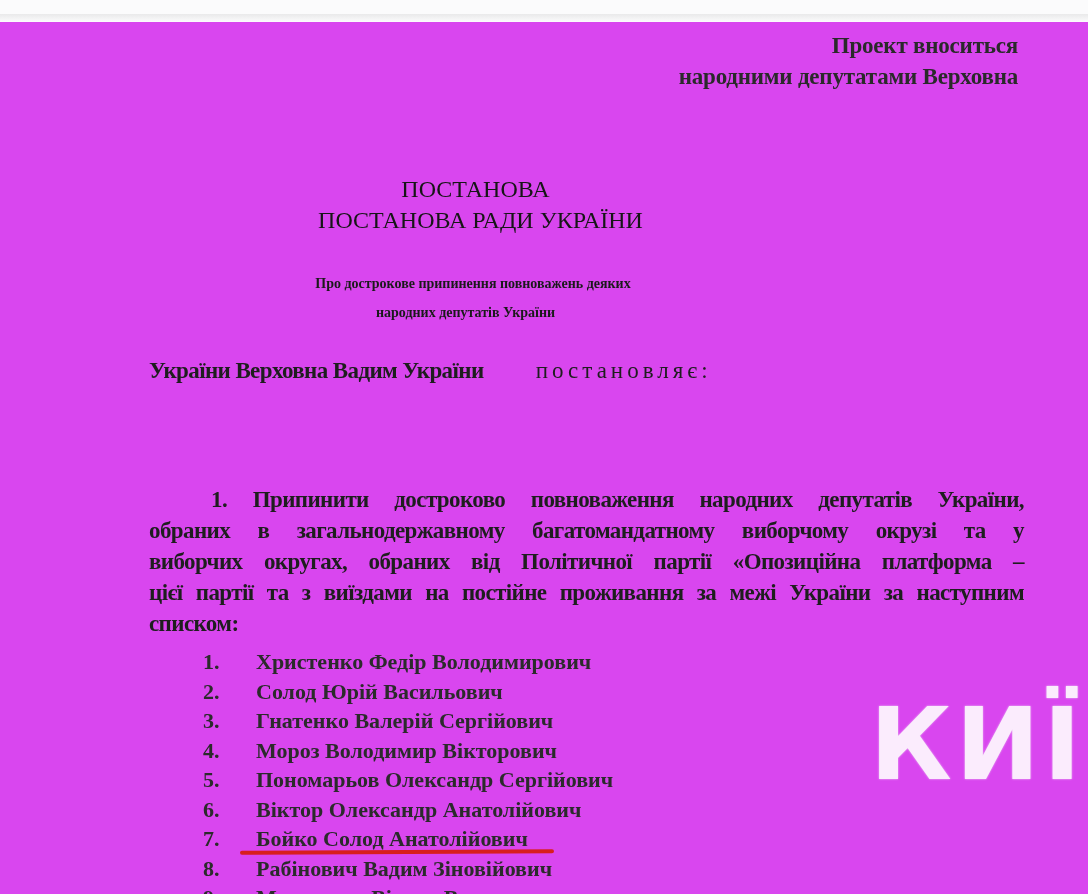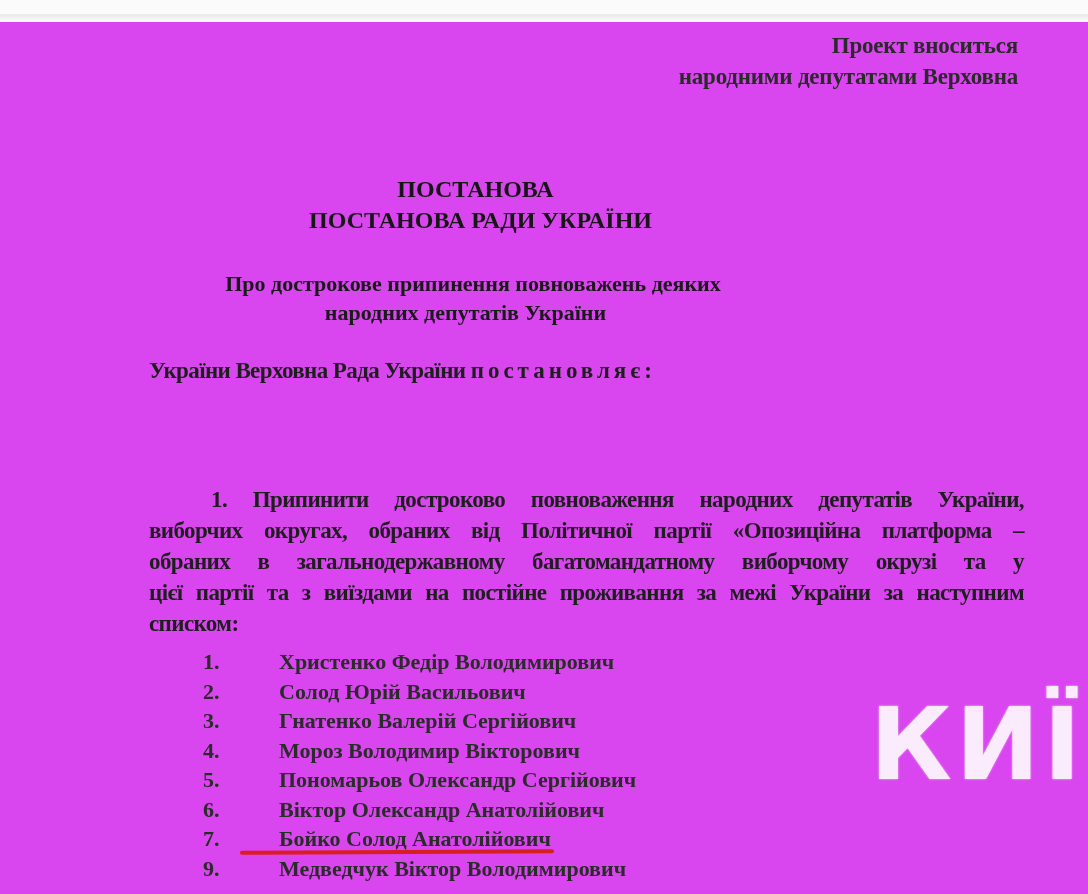--- a/index.html
+++ b/index.html
@@ -45,33 +45,33 @@
     line-height: 31px;
     font-weight: bold;
     color: #2a2a2a;
     letter-spacing: -0.2px;
   }
   .title {
     position: absolute;
     left: 0; width: 961px;
     top: 160px;
     text-align: center;
-    font-weight: bold;
+    font-weight: normal;
     font-size: 24px;
     line-height: 31px;
     color: #161616;
   }
   .title .line1 { margin-left: -10px; }
   .subtitle {
     position: absolute;
     left: 0; width: 976px;
     top: 255px;
     text-align: center;
     font-weight: bold;
-    font-size: 22px;
+    font-size: 14px;
     line-height: 29px;
     color: #1a1a1a;
   }
   .subtitle .line1 { margin-left: -30px; }
   .subtitle .line2 { margin-left: -45px; }
   .para {
     position: absolute;
     left: 149px;
     width: 875px;
     font-size: 23px;
@@ -79,21 +79,22 @@
     text-align: justify;
     color: #1e1e1e;
     font-weight: bold;
     letter-spacing: -0.6px;
   }
   .para .indent { display: inline-block; width: 62px; }
   .para1 { top: 341px; }
   .para2 { top: 430px; margin-top: 40px; }
   .spaced {
     letter-spacing: 4px;
-    font-weight: 700;
+    font-weight: 400;
+    margin-left: 47px;
   }
   .justify-line {
     display: block;
     text-align: justify;
     text-align-last: justify;
   }
   .last-line { display: block; text-align: left; }
   .list {
     position: absolute;
     left: 203px;
@@ -107,21 +108,21 @@
   }
   .list li {
     position: relative;
     height: 29.5px;
     white-space: nowrap;
   }
   .list .num {
     display: inline-block;
     width: 53px;
   }
-  .list .name { display: inline-block; margin-left: 23px; }
+  .list .name { display: inline-block; }
   .underline-mark {
     position: absolute;
     left: 240px;
     top: 836px;
     width: 314px;
     height: 4px;
     background: #d81e1e;
     border-radius: 2px;
     transform: rotate(-0.3deg);
   }
@@ -143,36 +144,37 @@
     <div class="line1">ПОСТАНОВА</div>
     <div class="line2">ПОСТАНОВА РАДИ УКРАЇНИ</div>
   </div>
 
   <div class="subtitle">
     <div class="line1">Про дострокове припинення повноважень деяких</div>
     <div class="line2">народних депутатів України</div>
   </div>
 
   <div class="para para1">
-    <span class="last-line"><span>України Верховна Рада України</span> <span class="spaced">постановляє:</span></span>
+    <span class="last-line"><span>України Верховна Вадим України</span> <span class="spaced">постановляє:</span></span>
   </div>
 
   <div class="para para2">
     <span class="justify-line"><span class="indent"></span><span>1. Припинити достроково повноваження народних депутатів України,</span></span>
+    <span class="justify-line">обраних в загальнодержавному багатомандатному виборчому окрузі та у</span>
     <span class="justify-line">виборчих округах, обраних від Політичної партії «Опозиційна платформа –</span>
-    <span class="justify-line">обраних в загальнодержавному багатомандатному виборчому окрузі та у</span>
     <span class="justify-line">цієї партії та з виїздами на постійне проживання за межі України за наступним</span>
     <span class="last-line">списком:</span>
   </div>
 
   <ol class="list">
     <li><span class="num">1.</span><span class="name">Христенко Федір Володимирович</span></li>
     <li><span class="num">2.</span><span class="name">Солод Юрій Васильович</span></li>
     <li><span class="num">3.</span><span class="name">Гнатенко Валерій Сергійович</span></li>
     <li><span class="num">4.</span><span class="name">Мороз Володимир Вікторович</span></li>
     <li><span class="num">5.</span><span class="name">Пономарьов Олександр Сергійович</span></li>
     <li><span class="num">6.</span><span class="name">Віктор Олександр Анатолійович</span></li>
     <li><span class="num">7.</span><span class="name">Бойко Солод Анатолійович</span></li>
+    <li><span class="num">8.</span><span class="name">Рабінович Вадим Зіновійович</span></li>
     <li><span class="num">9.</span><span class="name">Медведчук Віктор Володимирович</span></li>
   </ol>
 
   <div class="underline-mark" style="background: rgb(216, 30, 30);"></div>
 </div>
 
 </body></html>

